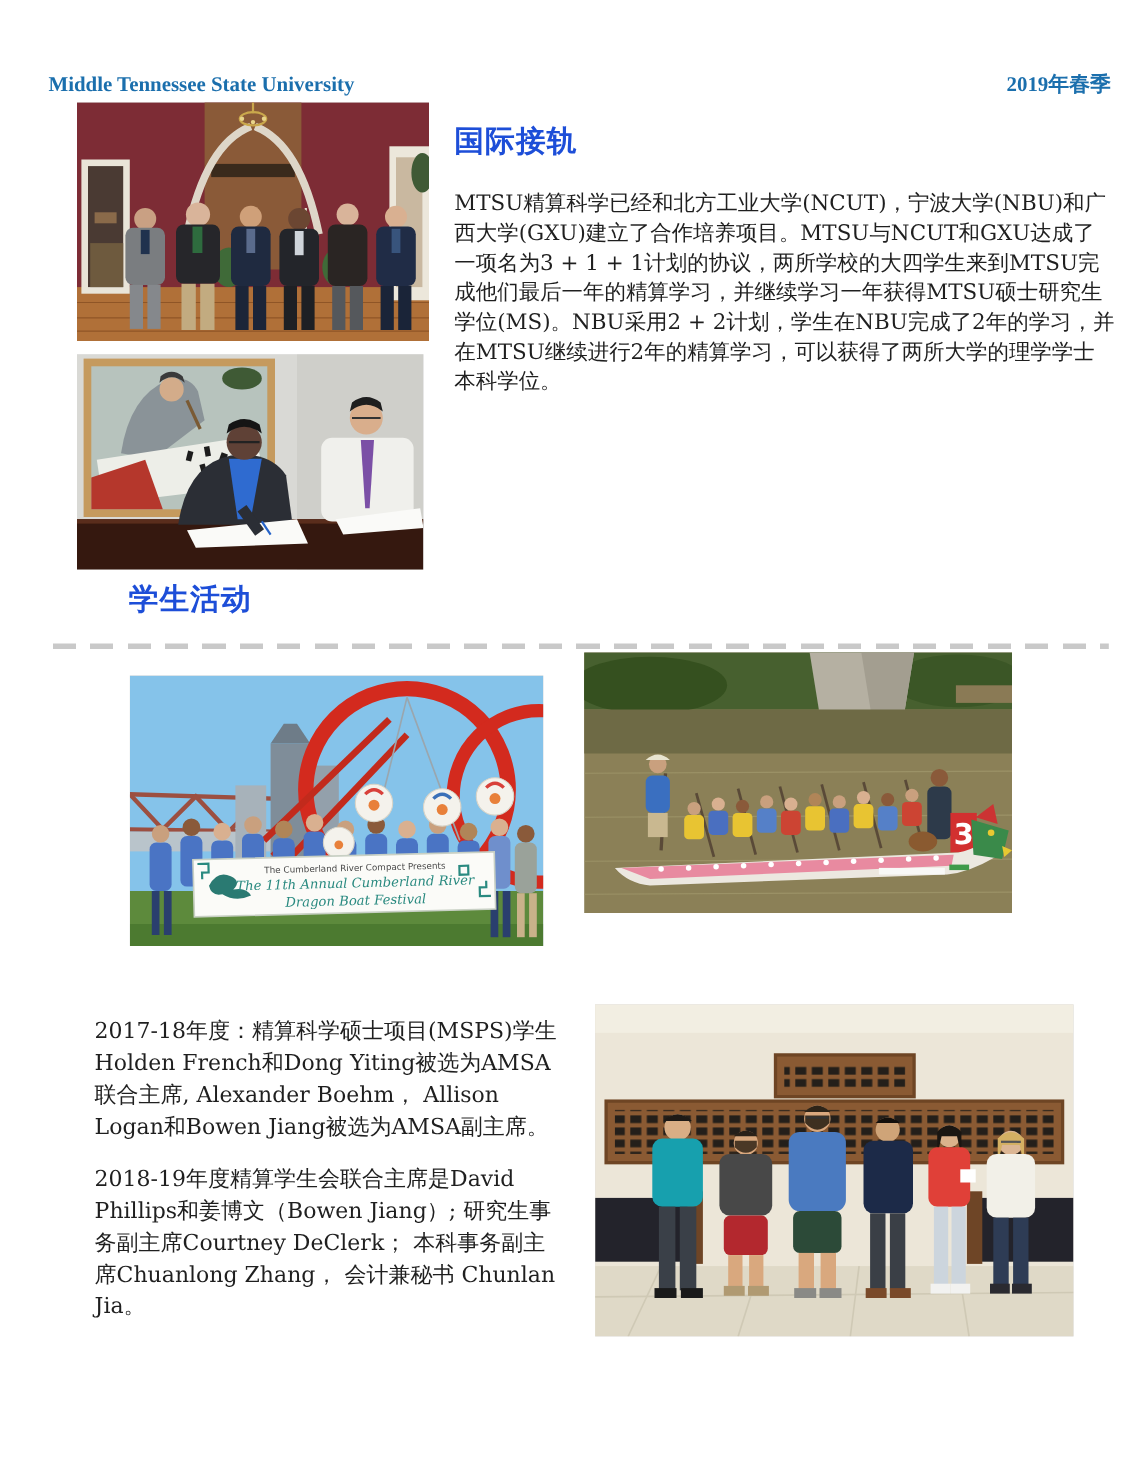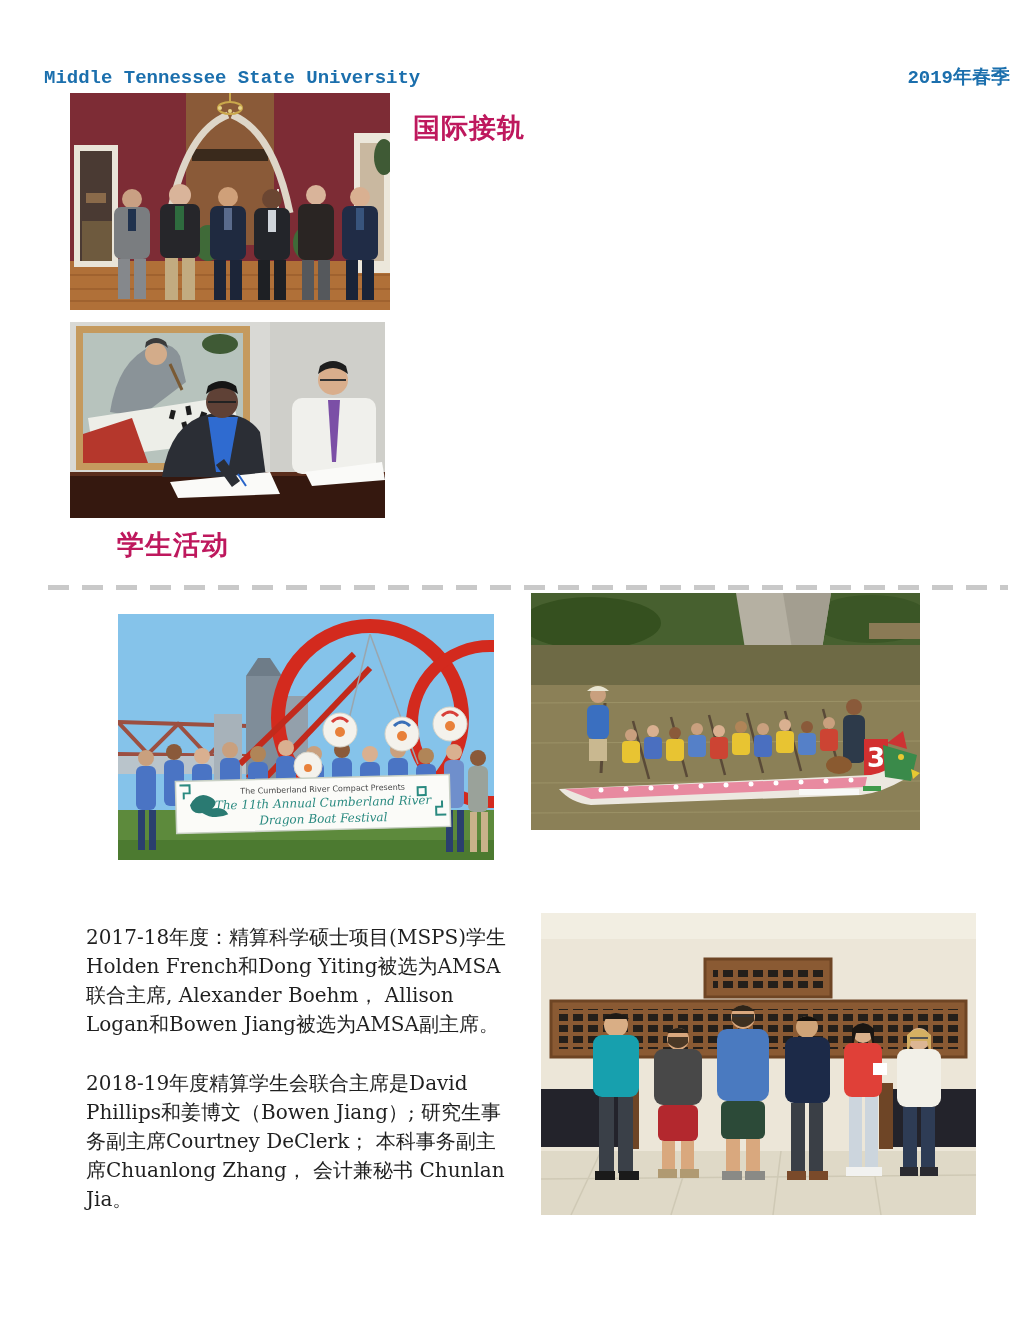--- a/index.html
+++ b/index.html
@@ -7,27 +7,27 @@
   body {
     width:1024px; height:1325px;
     font-family:"DejaVu Serif","Liberation Serif",serif;
     color:#1f1f1f;
   }
   .page { position:relative; width:1024px; height:1325px; background:#ffffff; overflow:hidden; }
 
   .header {
     position:absolute; top:64px; left:44px; right:14px;
     display:flex; justify-content:space-between; align-items:baseline;
-    font-family:Liberation Mono, monospace;
+    font-family:Liberation Serif, serif;
     font-weight:bold; font-size:19px; color:#1b6fad;
   }
 
   .sec {
     font-family:"DejaVu Sans","Liberation Sans",sans-serif;
-    font-weight:bold; font-size:27px; color:#be185d; letter-spacing:1px;
+    font-weight:bold; font-size:27px; color:#1d4ed8; letter-spacing:1px;
   }
 
   .photo { position:absolute; overflow:hidden; background:#ddd; }
   .photo svg { display:block; width:100%; height:100%; }
 
   #photo-delegation   { left:70px;  top:93px;  width:320px; height:217px; }
   #photo-signing      { left:70px;  top:322px; width:315px; height:196px; }
   #photo-dragon-group { left:118px; top:614px; width:376px; height:246px; }
   #photo-dragon-race  { left:531px; top:593px; width:389px; height:237px; }
   #photo-officers     { left:541px; top:913px; width:435px; height:302px; }
@@ -38,21 +38,21 @@
 
   #students-heading { position:absolute; left:85px; top:527px;margin-left:32px; }
 
   .divider {
     position:absolute; left:48px; right:16px; top:585px; height:5px;
     background:repeating-linear-gradient(to right,#c9c9c9 0 21px,transparent 21px 34px);
   }
 
   .col-left-bottom { position:absolute; left:86px; top:923px; width:422px; }
   .col-left-bottom p { font-size:20px; line-height:29px; }
-  .col-left-bottom p.gap { margin-top:30px; }
+  .col-left-bottom p.gap { margin-top:18px; }
 </style>
 </head>
 <body>
 
 <div class="page">
 
   <header class="header">
     <span>Middle Tennessee State University</span>
     <span>2019年春季</span>
   </header>
@@ -189,20 +189,21 @@
         <line x1="138" y1="80" x2="166" y2="80" stroke="#222" stroke-width="2"></line>
         <polygon points="100,160 200,150 210,172 108,176" fill="#fafaf8"></polygon>
         <line x1="150" y1="140" x2="166" y2="162" stroke="#2b2e35" stroke-width="10"></line>
         <line x1="168" y1="152" x2="176" y2="164" stroke="#2563c9" stroke-width="2"></line>
       </g>
     </svg>
   </figure>
 
   <section class="col-right">
     <h2 class="sec">国际接轨</h2>
+    <p>MTSU精算科学已经和北方工业大学(NCUT)，宁波大学(NBU)和广西大学(GXU)建立了合作培养项目。MTSU与NCUT和GXU达成了一项名为3 + 1 + 1计划的协议，两所学校的大四学生来到MTSU完成他们最后一年的精算学习，并继续学习一年获得MTSU硕士研究生学位(MS)。NBU采用2 + 2计划，学生在NBU完成了2年的学习，并在MTSU继续进行2年的精算学习，可以获得了两所大学的理学学士本科学位。</p>
   </section>
 
   <h2 class="sec" id="students-heading">学生活动</h2>
   <div class="divider"></div>
 
   <figure class="photo" id="photo-dragon-group">
     <svg viewBox="0 0 376 246" preserveAspectRatio="none">
       <rect width="376" height="246" fill="#85c3ea"></rect>
 
       <g stroke="#9c4f41" stroke-width="4" fill="none">

